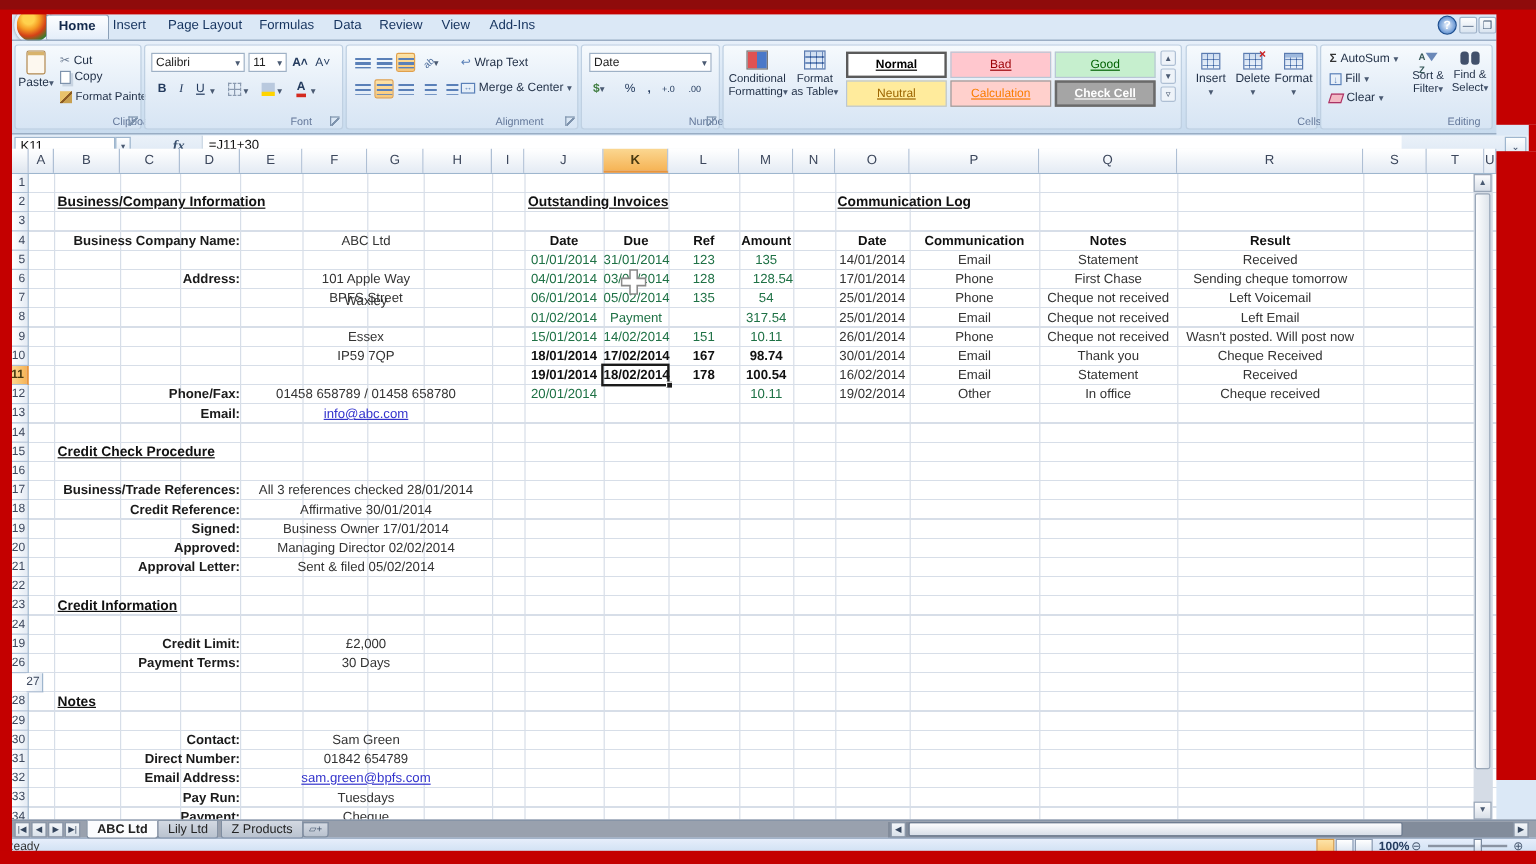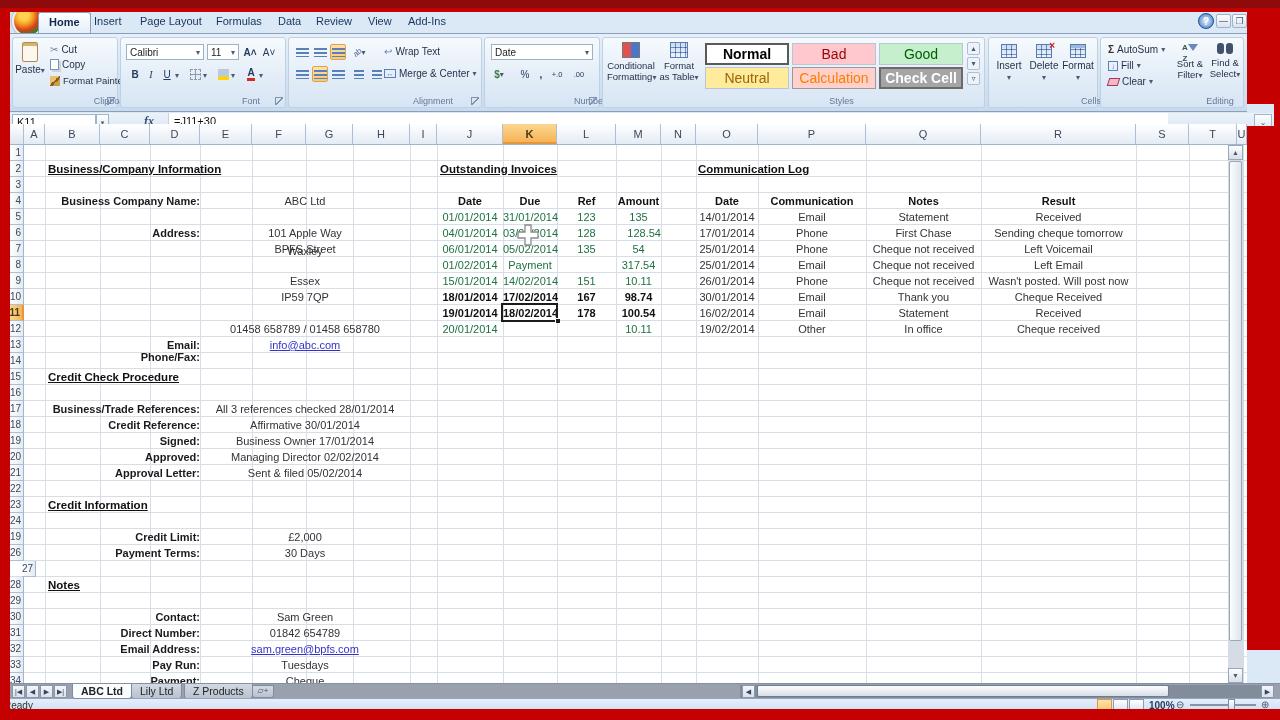--- a/index.html
+++ b/index.html
@@ -38,21 +38,21 @@
           font-size:10px; color:#243b5e; border:1px solid transparent; border-radius:2px; }
   .mini.on { background:linear-gradient(#fde3a7,#f9c877); border-color:#e0a04c; }
   .bars { display:inline-block; width:13px; height:9px;
           background:repeating-linear-gradient(180deg,#5a80b8 0 2px, transparent 2px 4px); }
   .bigbtn { position:absolute; text-align:center; font-size:10px; color:#1f2e45; }
   .bigbtn .ic { margin:0 auto 2px auto; }
   .grid-ic { width:16px; height:14px; border:1px solid #5a7bb0;
              background:linear-gradient(#cddcf0,#eef4fb),
              repeating-linear-gradient(90deg, transparent 0 4px, #7e9cc6 4px 5px),
              repeating-linear-gradient(180deg, transparent 0 4px, #7e9cc6 4px 5px); background-blend-mode:multiply; }
-  .style-chip { position:absolute; height:22px; font-size:14px; display:flex; align-items:center; justify-content:center; border:1px solid #b9c6d6; }
+  .style-chip { position:absolute; height:22px; font-size:10px; display:flex; align-items:center; justify-content:center; border:1px solid #b9c6d6;text-decoration:underline; }
   .two { line-height:11px; font-size:9.5px; }
 
   
   #fbar { position:absolute; left:0; top:104px; width:1270px; height:20px; background:linear-gradient(#eaf1f9,#dde8f4); border-bottom:1px solid #9eb6ce; }
   #namebox { position:absolute; left:2px; top:1px; width:84px; height:17px; background:#fff; border:1px solid #9eb6ce; font-size:11px; padding:1px 4px; color:#111; }
   #nb-dd { position:absolute; left:86px; top:1px; width:13px; height:17px; background:linear-gradient(#fff,#dfe9f4); border:1px solid #9eb6ce; font-size:7px; color:#4a5a72; text-align:center; line-height:16px; }
   #fx { position:absolute; left:128px; top:1px; width:22px; height:17px; font-family:"Liberation Serif",serif; font-style:italic; font-weight:bold; font-size:12px; color:#39506e; text-align:center; }
   #fml { position:absolute; left:158px; top:0; width:1000px; height:19px; background:#fff; border-left:1px solid #c3d1e0; font-size:11px; padding:2px 5px; color:#111; }
   #fexp { position:absolute; left:1244px; top:1px; width:18px; height:17px; background:linear-gradient(#fdfefe,#dde7f2); border:1px solid #9eb6ce; font-size:8px; color:#4a5a72; text-align:center; line-height:15px; }
 
@@ -255,21 +255,20 @@
       <div class="style-chip" style="left:276px;top:29px;width:84px;background:#a5a5a5;color:#fff;font-weight:bold;border:2px solid #6a6a6a">Check Cell</div>
       <div class="mini" style="position:absolute;left:364px;top:4px;height:13px;min-width:13px;border:1px solid #aebfd4;background:#eef3f9">
             <span class="dd">▴</span>
           </div>
       <div class="mini" style="position:absolute;left:364px;top:19px;height:13px;min-width:13px;border:1px solid #aebfd4;background:#eef3f9">
             <span class="dd">▾</span>
           </div>
       <div class="mini" style="position:absolute;left:364px;top:34px;height:13px;min-width:13px;border:1px solid #aebfd4;background:#eef3f9">
             <span class="dd">▿</span>
           </div>
-      <div class="gl">Styles</div>
     </div>
 
     <div class="grp" style="left:978px; width:110px">
       <div class="bigbtn" style="left:4px;top:6px;width:32px">
         <div class="ic grid-ic"></div>
         <span>Insert</span><br><span class="dd">▾</span></div>
       <div class="bigbtn" style="left:38px;top:6px;width:34px">
         <div class="ic grid-ic" style="position:relative">
               <span style="position:absolute;right:-4px;top:-5px;color:#c22;font-weight:bold;font-size:10px">×</span>
             </div>
@@ -407,21 +406,21 @@
       <div class="cell sect nowrap" style="position: absolute; left: 38px; top: 352px; height: 16px;">Credit Information</div>
       <div class="cell sect nowrap" style="position: absolute; left: 38px; top: 432px; height: 16px;">Notes</div>
       <div class="cell lbl" style="position: absolute; left: 35px; top: 48px; width: 155px; height: 16px;">Business Company Name:</div>
       <div class="cell val" style="position: absolute; left: 190px; top: 48px; width: 210px; height: 16px;">ABC Ltd</div>
       <div class="cell lbl" style="position: absolute; left: 35px; top: 80px; width: 155px; height: 16px;">Address:</div>
       <div class="cell val" style="position: absolute; left: 190px; top: 80px; width: 210px; height: 16px;">101 Apple Way</div>
       <div class="cell val" style="position: absolute; left: 190px; top: 96px; width: 210px; height: 16px;">BPFS Street</div>
       <div class="cell val" style="position: absolute; left: 190px; top: 98px; width: 210px; height: 16px; text-align: center;">Waxley</div>
       <div class="cell val" style="position: absolute; left: 190px; top: 128px; width: 210px; height: 16px;">Essex</div>
       <div class="cell val" style="position: absolute; left: 190px; top: 144px; width: 210px; height: 16px;">IP59 7QP</div>
-      <div class="cell lbl" style="position: absolute; left: 35px; top: 176px; width: 155px; height: 16px; margin-top: 28px;">Phone/Fax:</div>
+      <div class="cell lbl" style="position: absolute; left: 35px; top: 176px; width: 155px; height: 16px;">Phone/Fax:</div>
       <div class="cell val" style="position: absolute; left: 190px; top: 176px; width: 210px; height: 16px;">01458 658789 / 01458 658780</div>
       <div class="cell lbl" style="position: absolute; left: 35px; top: 192px; width: 155px; height: 16px;">Email:</div>
       <div class="cell val link" style="position: absolute; left: 190px; top: 192px; width: 210px; height: 16px;">info@abc.com</div>
       <div class="cell lbl" style="position: absolute; left: 35px; top: 256px; width: 155px; height: 16px;">Business/Trade References:</div>
       <div class="cell val" style="position: absolute; left: 190px; top: 256px; width: 210px; height: 16px;">All 3 references checked 28/01/2014</div>
       <div class="cell lbl" style="position: absolute; left: 35px; top: 272px; width: 155px; height: 16px;">Credit Reference:</div>
       <div class="cell val" style="position: absolute; left: 190px; top: 272px; width: 210px; height: 16px;">Affirmative 30/01/2014</div>
       <div class="cell lbl" style="position: absolute; left: 35px; top: 288px; width: 155px; height: 16px;">Signed:</div>
       <div class="cell val" style="position: absolute; left: 190px; top: 288px; width: 210px; height: 16px;">Business Owner 17/01/2014</div>
       <div class="cell lbl" style="position: absolute; left: 35px; top: 304px; width: 155px; height: 16px;">Approved:</div>

